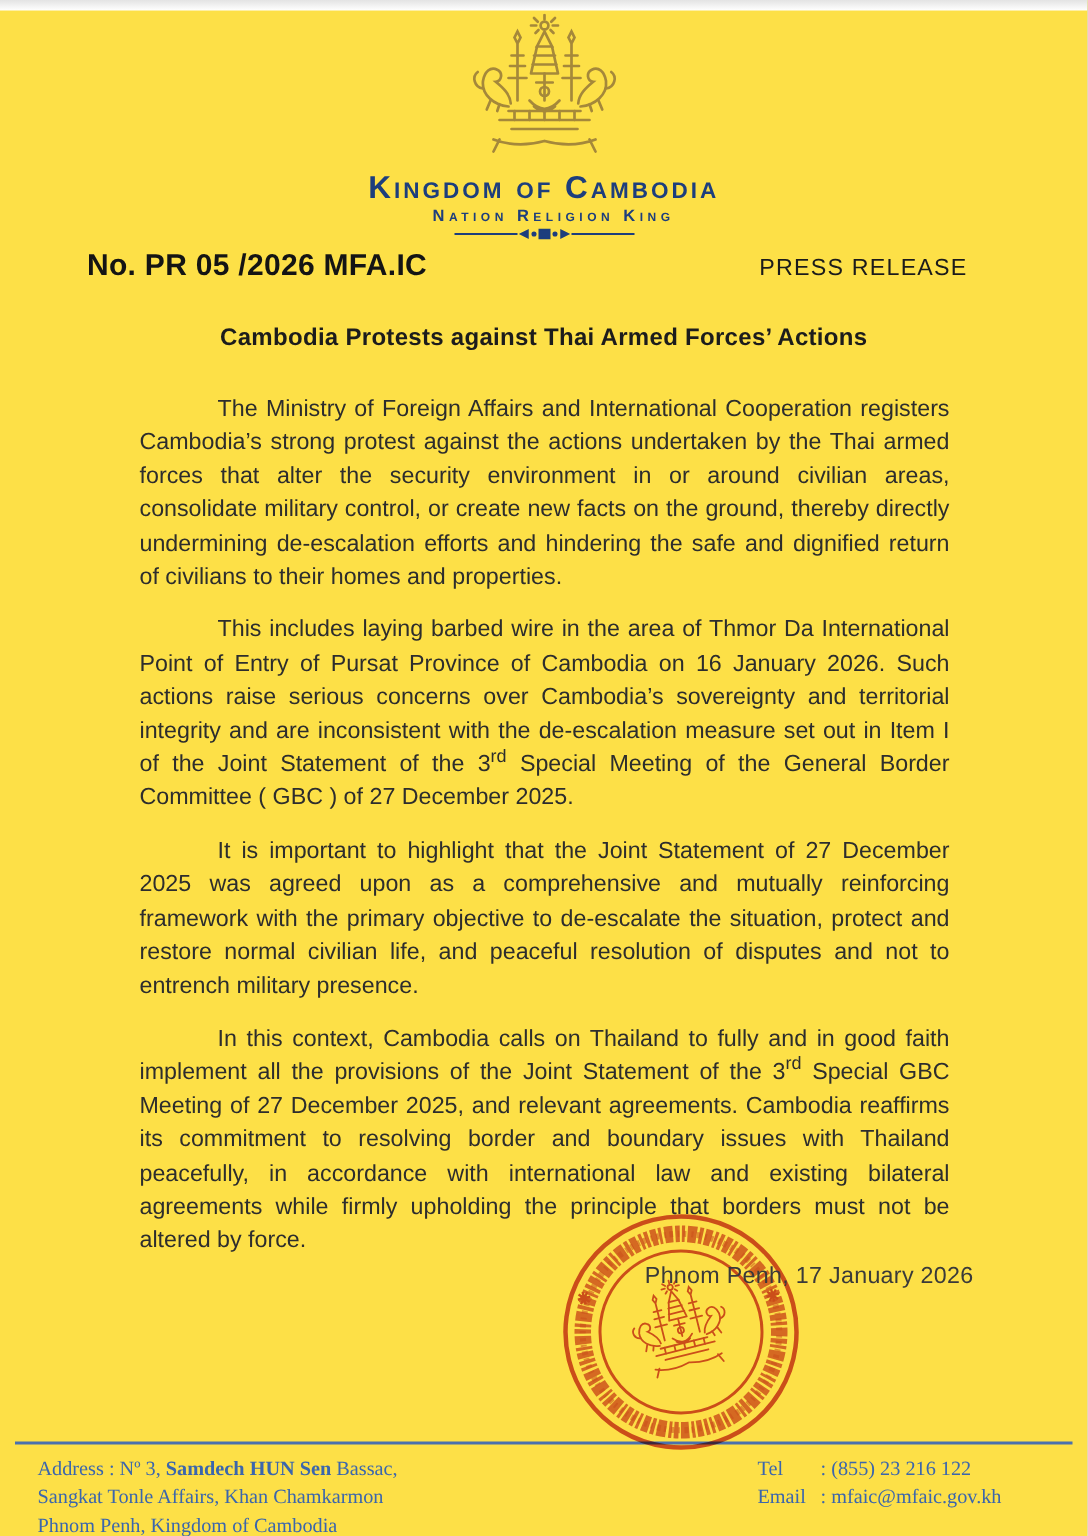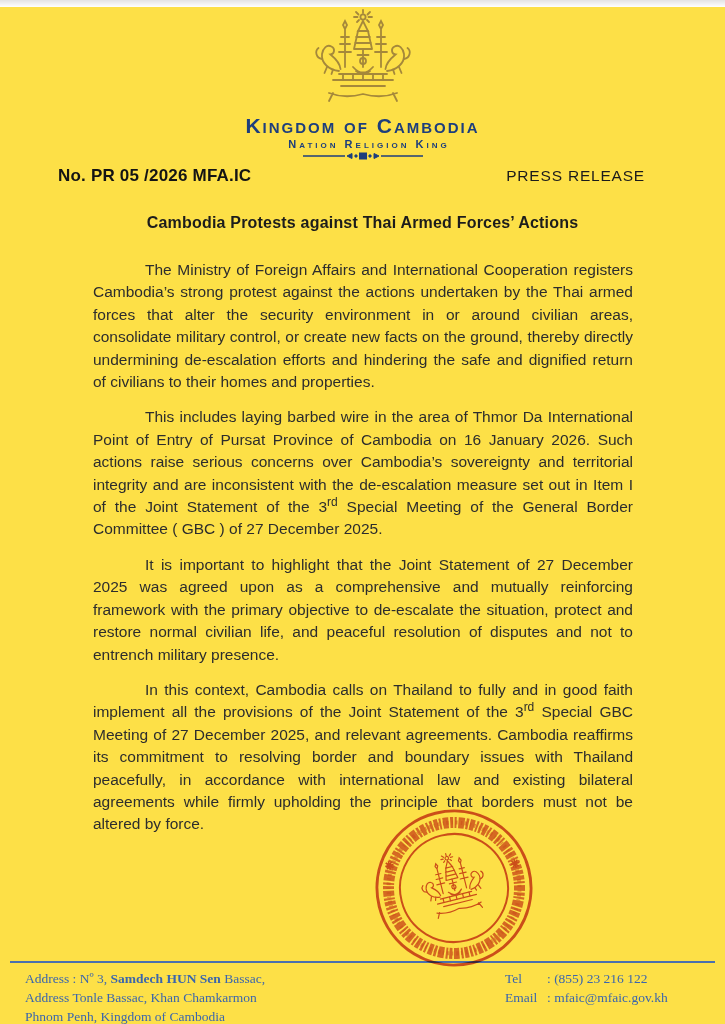--- a/index.html
+++ b/index.html
@@ -35,21 +35,21 @@
   .ornament{ display:block; margin:1px auto 0; width:132px; height:10px; color:#1d3e7d; }
   .ministry{
     margin:4px 0 0 30px; width:238px; text-align:center;
     font-variant:small-caps; font-weight:700; font-size:13px;
     line-height:17px; letter-spacing:.4px; color:#46699f;
   }
   .ref-row{
     display:flex; justify-content:space-between; align-items:baseline;
     margin:5px 80px 0 58px;
   }
-  .ref-number{ font-size:17px; font-weight:700; color:#141414; letter-spacing:.2px; }
+  .ref-number{ font-size:20px; font-weight:700; color:#141414; letter-spacing:.2px; }
   .doc-type{ font-size:15.5px; font-weight:500; color:#1b1b1b; letter-spacing:.8px; }
   
   .doc-title{
     margin-top:28px; text-align:center;
     font-size:16px; font-weight:700; color:#1c1c1c; letter-spacing:.2px;
   }
   .body-text{
     margin:27px 92px 0 93px;
     font-size:15.5px; line-height:22.4px; color:#2d2d2d;
     text-align:justify;
@@ -162,26 +162,27 @@
     <g stroke="currentColor" stroke-width="1.6">
       <path d="M21.5 45.5 H30 M25.8 41.2 V49.8 M22.8 42.2 L28.8 48.8 M22.8 48.8 L28.8 42.2"></path>
       <path d="M144 74 H152.5 M148.2 69.8 V78.4 M145.2 70.8 L151.2 77.4 M145.2 77.4 L151.2 70.8"></path>
     </g>
 
     <g transform="translate(43,47) scale(0.67)" stroke-width="3">
       <use href="#royal-arms" width="120" height="100"></use>
     </g>
   </svg>
 
+  <div class="dateline">Phnom Penh, 17 January 2026</div>
 
   <div class="footer-rule"></div>
 
   <div class="footer-left">
     <div><span>Address : Nº 3, </span><span class="b">Samdech HUN Sen</span><span> Bassac,</span></div>
-    <div>Address Tonle Bassac, Khan Chamkarmon</div>
+    <div>Sangkat Tonle Affairs, Khan Chamkarmon</div>
     <div>Phnom Penh, Kingdom of Cambodia</div>
   </div>
 
   <div class="footer-right">
     <div>
       <span class="contact-label">Tel</span><span>: (855) 23 216 122</span>
     </div>
     <div>
       <span class="contact-label">Email</span><span>: mfaic@mfaic.gov.kh</span>
     </div>

